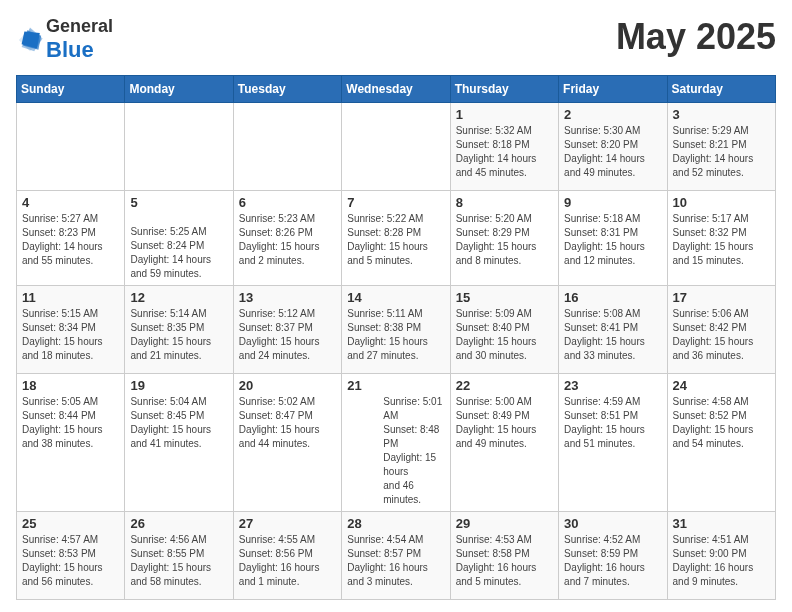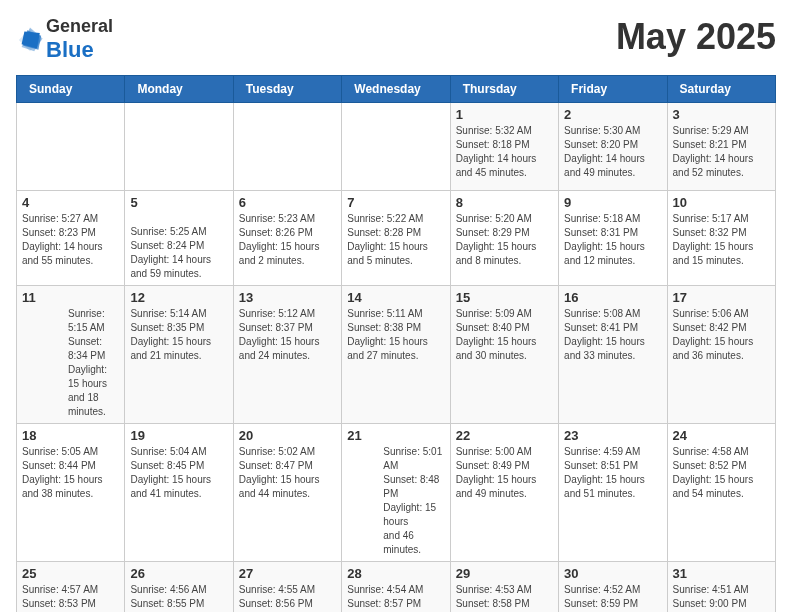--- a/index.html
+++ b/index.html
@@ -41,21 +41,21 @@
     table {
       width: 100%;
       border-collapse: collapse;
       table-layout: fixed;
     }
     thead tr th {
       background-color: #2a6db5;
       color: #fff;
       font-size: 12px;
       font-weight: bold;
-      padding: 6px 12px;
+      padding: 6px 4px;
       text-align: left;
       border: 1px solid #1a5a9a;
     }
     tbody tr td {
       border: 1px solid #ccc;
       vertical-align: top;
       padding: 4px 5px;
       font-size: 10px;
       color: #333;
       height: 88px;
@@ -188,21 +188,21 @@
           <span class="day-number">10</span>
           <div class="day-info" style="white-space: pre-line;">Sunrise: 5:17 AM
 Sunset: 8:32 PM
 Daylight: 15 hours
 and 15 minutes.</div>
         </td>
       </tr>
       <tr>
         <td>
           <span class="day-number">11</span>
-          <div class="day-info" style="white-space: pre-line; margin-left: 46px;">Sunrise: 5:15 AM
+          <div class="day-info" style="white-space: pre-line;">Sunrise: 5:15 AM
 Sunset: 8:34 PM
 Daylight: 15 hours
 and 18 minutes.</div>
         </td>
         <td>
           <span class="day-number">12</span>
           <div class="day-info" style="white-space: pre-line;">Sunrise: 5:14 AM
 Sunset: 8:35 PM
 Daylight: 15 hours
 and 21 minutes.</div>

